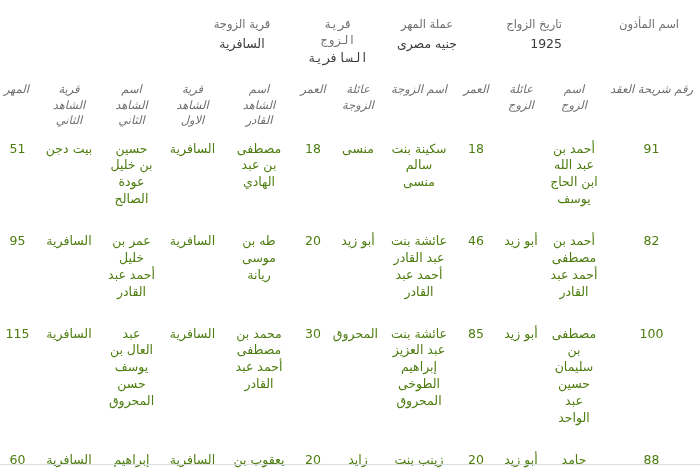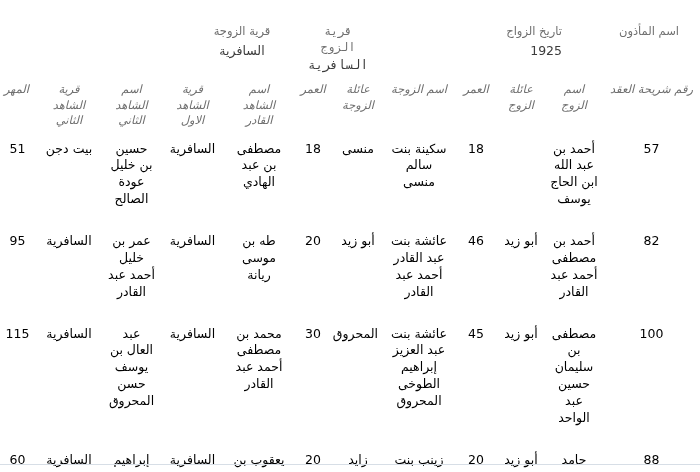--- a/index.html
+++ b/index.html
@@ -7,21 +7,21 @@
     position:relative;
     width:700px;height:472px;
     background:#ffffff;
     overflow:hidden;
     direction:rtl;
     font-family:"DejaVu Sans",sans-serif;
   }
   .lbl{color:#6f6f6f;font-size:11.5px;line-height:1.35;}
   .val{color:#3c3c3c;font-size:12.5px;line-height:1.35;}
   
-  .summary-field{position:absolute;top:24px;text-align:center;}
+  .summary-field{position:absolute;top:17px;text-align:center;}
   .summary-field .val{margin-top:3px;}
   .sf0{right:8px;width:86px;}
   .sf1{right:138px;width:76px;text-align:right;}
   .sf2{right:233px;width:80px;}
   .sf3{right:330px;width:64px;font-family:Liberation Mono, monospace;}
   .sf4{right:426px;width:64px;}
   
   table.records{
     position:absolute;top:78px;right:0;
     width:700px;
@@ -31,21 +31,21 @@
   table.records th{
     box-sizing:border-box;
     font-weight:normal;
     color:#6f6f6f;font-size:11.5px;line-height:1.35;
     vertical-align:top;text-align:center;
     padding:4px 6px 12px;
     font-style:italic;
   }
   table.records td{
     box-sizing:border-box;
-    color:#000000;font-size:12.5px;line-height:1.35;
+    color:#4d7c0f;font-size:12.5px;line-height:1.35;
     vertical-align:top;text-align:center;
     padding:0 5px 25px;
   }
   .c0{width:97px}.c1{width:58px}.c2{width:48px}.c3{width:42px}
   .c4{width:72px}.c5{width:50px}.c6{width:40px}.c7{width:68px}
   .c8{width:65px}.c9{width:57px}.c10{width:68px}.c11{width:35px}
   .bottom-line{
     position:absolute;left:0;top:464px;width:700px;height:0;
     border-top:1px solid #d7dee6;
   }
@@ -54,20 +54,24 @@
 <body>
 
 <div class="page">
 
   <div class="summary-field sf0">
     <div class="lbl">اسم المأذون</div>
   </div>
   <div class="summary-field sf1">
     <div class="lbl">تاريخ الزواج</div>
     <div class="val">1925</div>
+  </div>
+  <div class="summary-field sf2">
+    <div class="lbl">عملة المهر</div>
+    <div class="val">جنيه مصرى</div>
   </div>
   <div class="summary-field sf3">
     <div class="lbl">قرية الزوج</div>
     <div class="val">السافرية</div>
   </div>
   <div class="summary-field sf4">
     <div class="lbl">قرية الزوجة</div>
     <div class="val">السافرية</div>
   </div>
 
@@ -83,21 +87,21 @@
         <th class="c6">العمر</th>
         <th class="c7">اسم الشاهد القادر</th>
         <th class="c8">قرية الشاهد الاول</th>
         <th class="c9">اسم الشاهد الثاني</th>
         <th class="c10">قرية الشاهد الثاني</th>
         <th class="c11">المهر</th>
       </tr>
     </thead>
     <tbody>
       <tr>
-        <td>57</td>
+        <td>91</td>
         <td>أحمد بن عبد الله ابن الحاج يوسف</td>
         <td></td>
         <td>18</td>
         <td>سكينة بنت سالم منسى</td>
         <td>منسى</td>
         <td>18</td>
         <td>مصطفى بن عبد الهادي</td>
         <td>السافرية</td>
         <td>حسين بن خليل عودة الصالح</td>
         <td>بيت دجن</td>
@@ -114,21 +118,21 @@
         <td>طه بن موسى ريانة</td>
         <td>السافرية</td>
         <td>عمر بن خليل أحمد عبد القادر</td>
         <td>السافرية</td>
         <td>95</td>
       </tr>
       <tr>
         <td>100</td>
         <td>مصطفى بن سليمان حسين عبد الواحد</td>
         <td>أبو زيد</td>
-        <td>45</td>
+        <td>85</td>
         <td>عائشة بنت عبد العزيز إبراهيم الطوخى المحروق</td>
         <td>المحروق</td>
         <td>30</td>
         <td>محمد بن مصطفى أحمد عبد القادر</td>
         <td>السافرية</td>
         <td>عبد العال بن يوسف حسن المحروق</td>
         <td>السافرية</td>
         <td>115</td>
       </tr>
       <tr>

